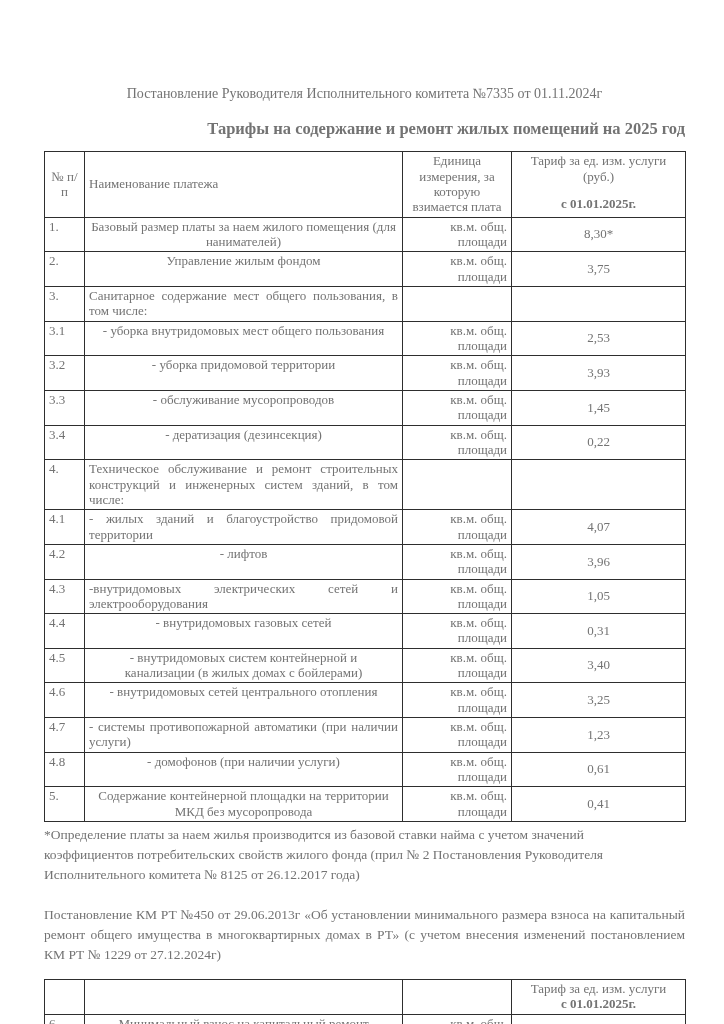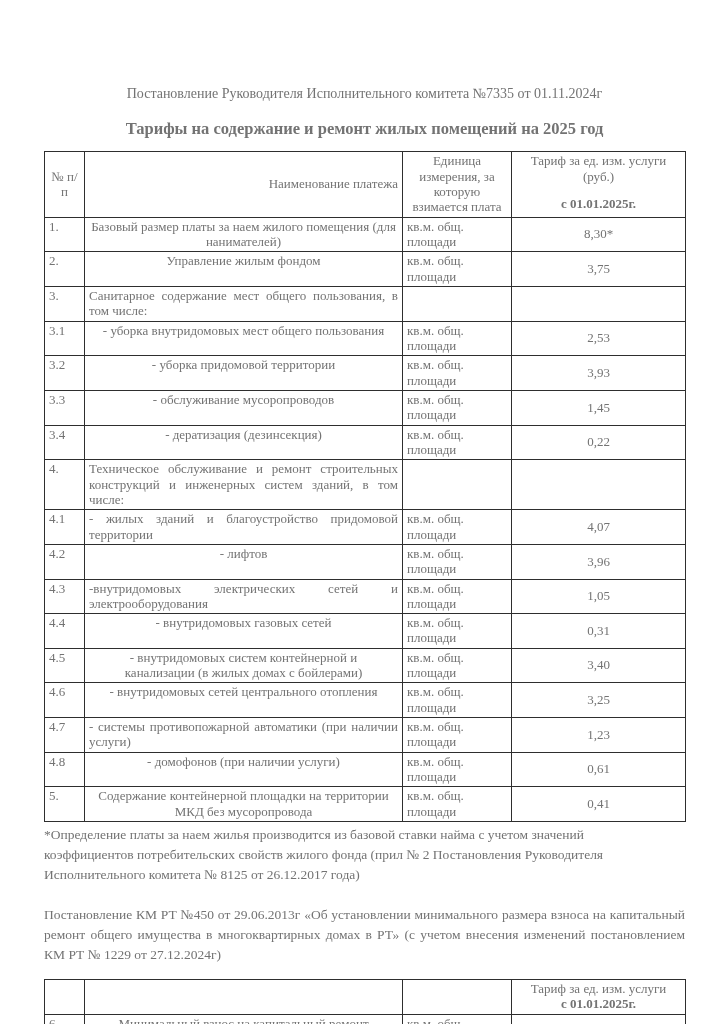--- a/index.html
+++ b/index.html
@@ -12,21 +12,21 @@
     overflow:hidden;
     box-sizing:border-box;
     padding:85px 39px 0 44px;
   }
   .doc-title{
     text-align:center;
     font-size:14px;
     line-height:1.25;
   }
   .doc-heading{
-    text-align:center;
+    text-align:right;
     font-weight:bold;
     font-size:16.5px;
     margin-top:16px;
     line-height:1.2;
   }
   table.tariff-table{
     border-collapse:collapse;
     table-layout:fixed;
     width:641px;
     margin-top:13px;
@@ -34,32 +34,32 @@
     line-height:1.18;
   }
   table.tariff-table th, table.tariff-table td{
     border:1px solid #2e2e2e;
     padding:1px 4px 2px 4px;
     overflow:hidden;
     font-weight:normal;
   }
   table.tariff-table thead tr{height:60px;}
   th.h-num{text-align:center;vertical-align:middle;}
-  th.h-name{text-align:right;vertical-align:middle;}
+  th.h-name{text-align:left;vertical-align:middle;}
   th.h-unit{text-align:center;vertical-align:middle;}
   th.h-tariff{text-align:center;vertical-align:top;padding-top:2px;}
   .tariff-head{
     display:flex;flex-direction:column;justify-content:space-between;
     height:58px;
   }
   .tariff-head .date, .second-head .date{font-weight:bold;}
   td.num{vertical-align:top;text-align:left;padding-left:6px;}
   td.name{vertical-align:top;text-align:center;white-space:pre-line;}
   td.name.justify{text-align:justify;text-align-last:left;}
-  td.unit{vertical-align:top;text-align:left;margin-top:24px;}
+  td.unit{vertical-align:top;text-align:right;margin-top:24px;}
   td.tariff{vertical-align:middle;text-align:center;}
   .footnote{
     margin:3px 0 8px 0;
     font-size:13.5px;
     line-height:1.48;
     max-width:620px;
   }
   .paragraph{
     margin:20px 0 0 0;
     font-size:13.5px;

